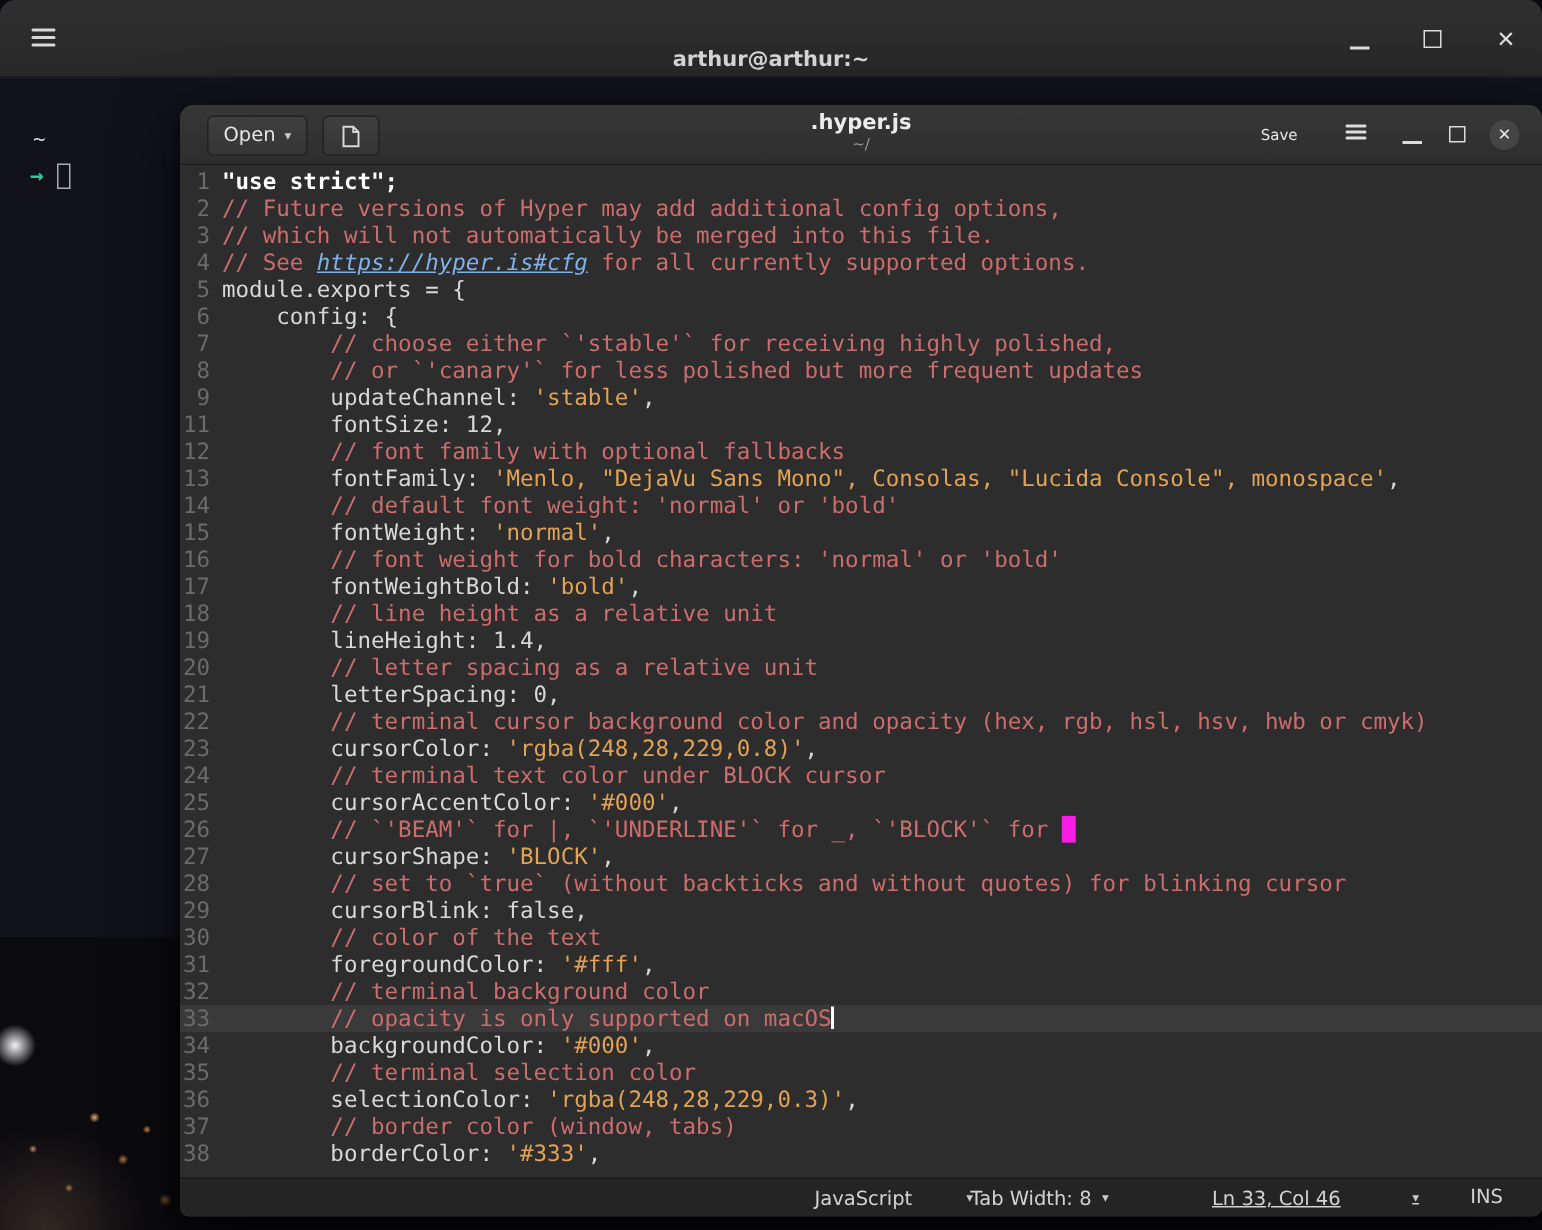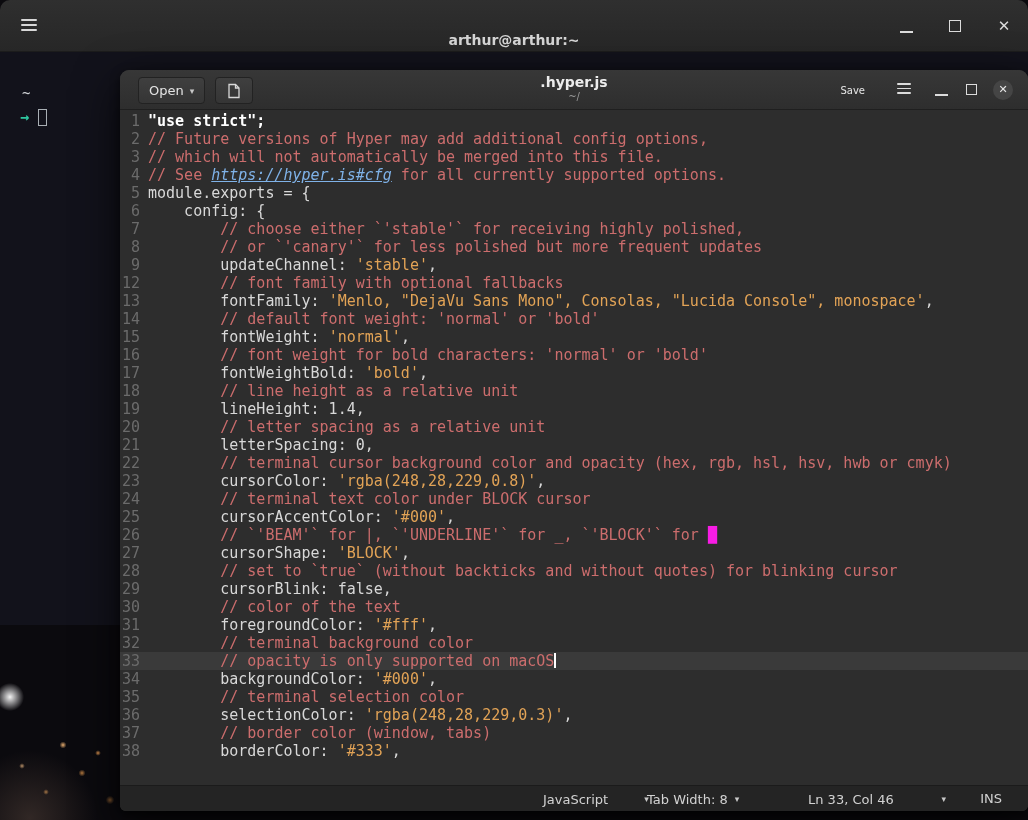--- a/index.html
+++ b/index.html
@@ -86,21 +86,21 @@
   .caret { display:inline-block; width:2px; height:15px; background:#fff; vertical-align:-2px; }
 
   
   .statusbar { position:absolute; left:0; right:0; bottom:0; height:26px; background:#242424;
                border-top:1px solid #1b1b1b; font-size:13px; color:#d2d2d2; }
   .sb-item { position:absolute; top:0; height:26px; display:flex; align-items:center;
              background:transparent; border:none; color:#d2d2d2; font-family:inherit;
              font-size:13px; cursor:pointer; gap:7px; }
   .sb-lang { left:423px;gap:36px; }
   .sb-tab  { left:527px; }
-  .sb-pos  { left:688px; width:138px; justify-content:space-between; }
+  .sb-pos  { left:688px; width:138px; justify-content:space-between;text-decoration:underline; }
   .sb-ins  { position:absolute; right:26px; top:5px; }
 </style>
 </head>
 <body>
 
 <div class="wallpaper"></div>
 
 <section class="terminal">
   <header class="t-head">
     <div class="burger">
@@ -161,20 +161,21 @@
     <div id="code-lines">
         <div class="cl"><span class="ln">1</span><span class="ct"><span class="tok-b">"use strict";</span></span></div>
         <div class="cl"><span class="ln">2</span><span class="ct"><span class="tok-c">// Future versions of Hyper may add additional config options,</span></span></div>
         <div class="cl"><span class="ln">3</span><span class="ct"><span class="tok-c">// which will not automatically be merged into this file.</span></span></div>
         <div class="cl"><span class="ln">4</span><span class="ct"><span class="tok-c">// See </span><span class="tok-l">https://hyper.is#cfg</span><span class="tok-c"> for all currently supported options.</span></span></div>
         <div class="cl"><span class="ln">5</span><span class="ct"><span class="tok-p">module.exports = {</span></span></div>
         <div class="cl"><span class="ln">6</span><span class="ct"><span class="tok-p">    config: {</span></span></div>
         <div class="cl"><span class="ln">7</span><span class="ct"><span class="tok-c">        // choose either `'stable'` for receiving highly polished,</span></span></div>
         <div class="cl"><span class="ln">8</span><span class="ct"><span class="tok-c">        // or `'canary'` for less polished but more frequent updates</span></span></div>
         <div class="cl"><span class="ln">9</span><span class="ct"><span class="tok-p">        updateChannel: </span><span class="tok-s">'stable'</span><span class="tok-p">,</span></span></div>
+        <div class="cl"><span class="ln">11</span><span class="ct"><span class="tok-p">        fontSize: 12,</span></span></div>
         <div class="cl"><span class="ln">12</span><span class="ct"><span class="tok-c">        // font family with optional fallbacks</span></span></div>
         <div class="cl"><span class="ln">13</span><span class="ct"><span class="tok-p">        fontFamily: </span><span class="tok-s">'Menlo, "DejaVu Sans Mono", Consolas, "Lucida Console", monospace'</span><span class="tok-p">,</span></span></div>
         <div class="cl"><span class="ln">14</span><span class="ct"><span class="tok-c">        // default font weight: 'normal' or 'bold'</span></span></div>
         <div class="cl"><span class="ln">15</span><span class="ct"><span class="tok-p">        fontWeight: </span><span class="tok-s">'normal'</span><span class="tok-p">,</span></span></div>
         <div class="cl"><span class="ln">16</span><span class="ct"><span class="tok-c">        // font weight for bold characters: 'normal' or 'bold'</span></span></div>
         <div class="cl"><span class="ln">17</span><span class="ct"><span class="tok-p">        fontWeightBold: </span><span class="tok-s">'bold'</span><span class="tok-p">,</span></span></div>
         <div class="cl"><span class="ln">18</span><span class="ct"><span class="tok-c">        // line height as a relative unit</span></span></div>
         <div class="cl"><span class="ln">19</span><span class="ct"><span class="tok-p">        lineHeight: 1.4,</span></span></div>
         <div class="cl"><span class="ln">20</span><span class="ct"><span class="tok-c">        // letter spacing as a relative unit</span></span></div>
         <div class="cl"><span class="ln">21</span><span class="ct"><span class="tok-p">        letterSpacing: 0,</span></span></div>

